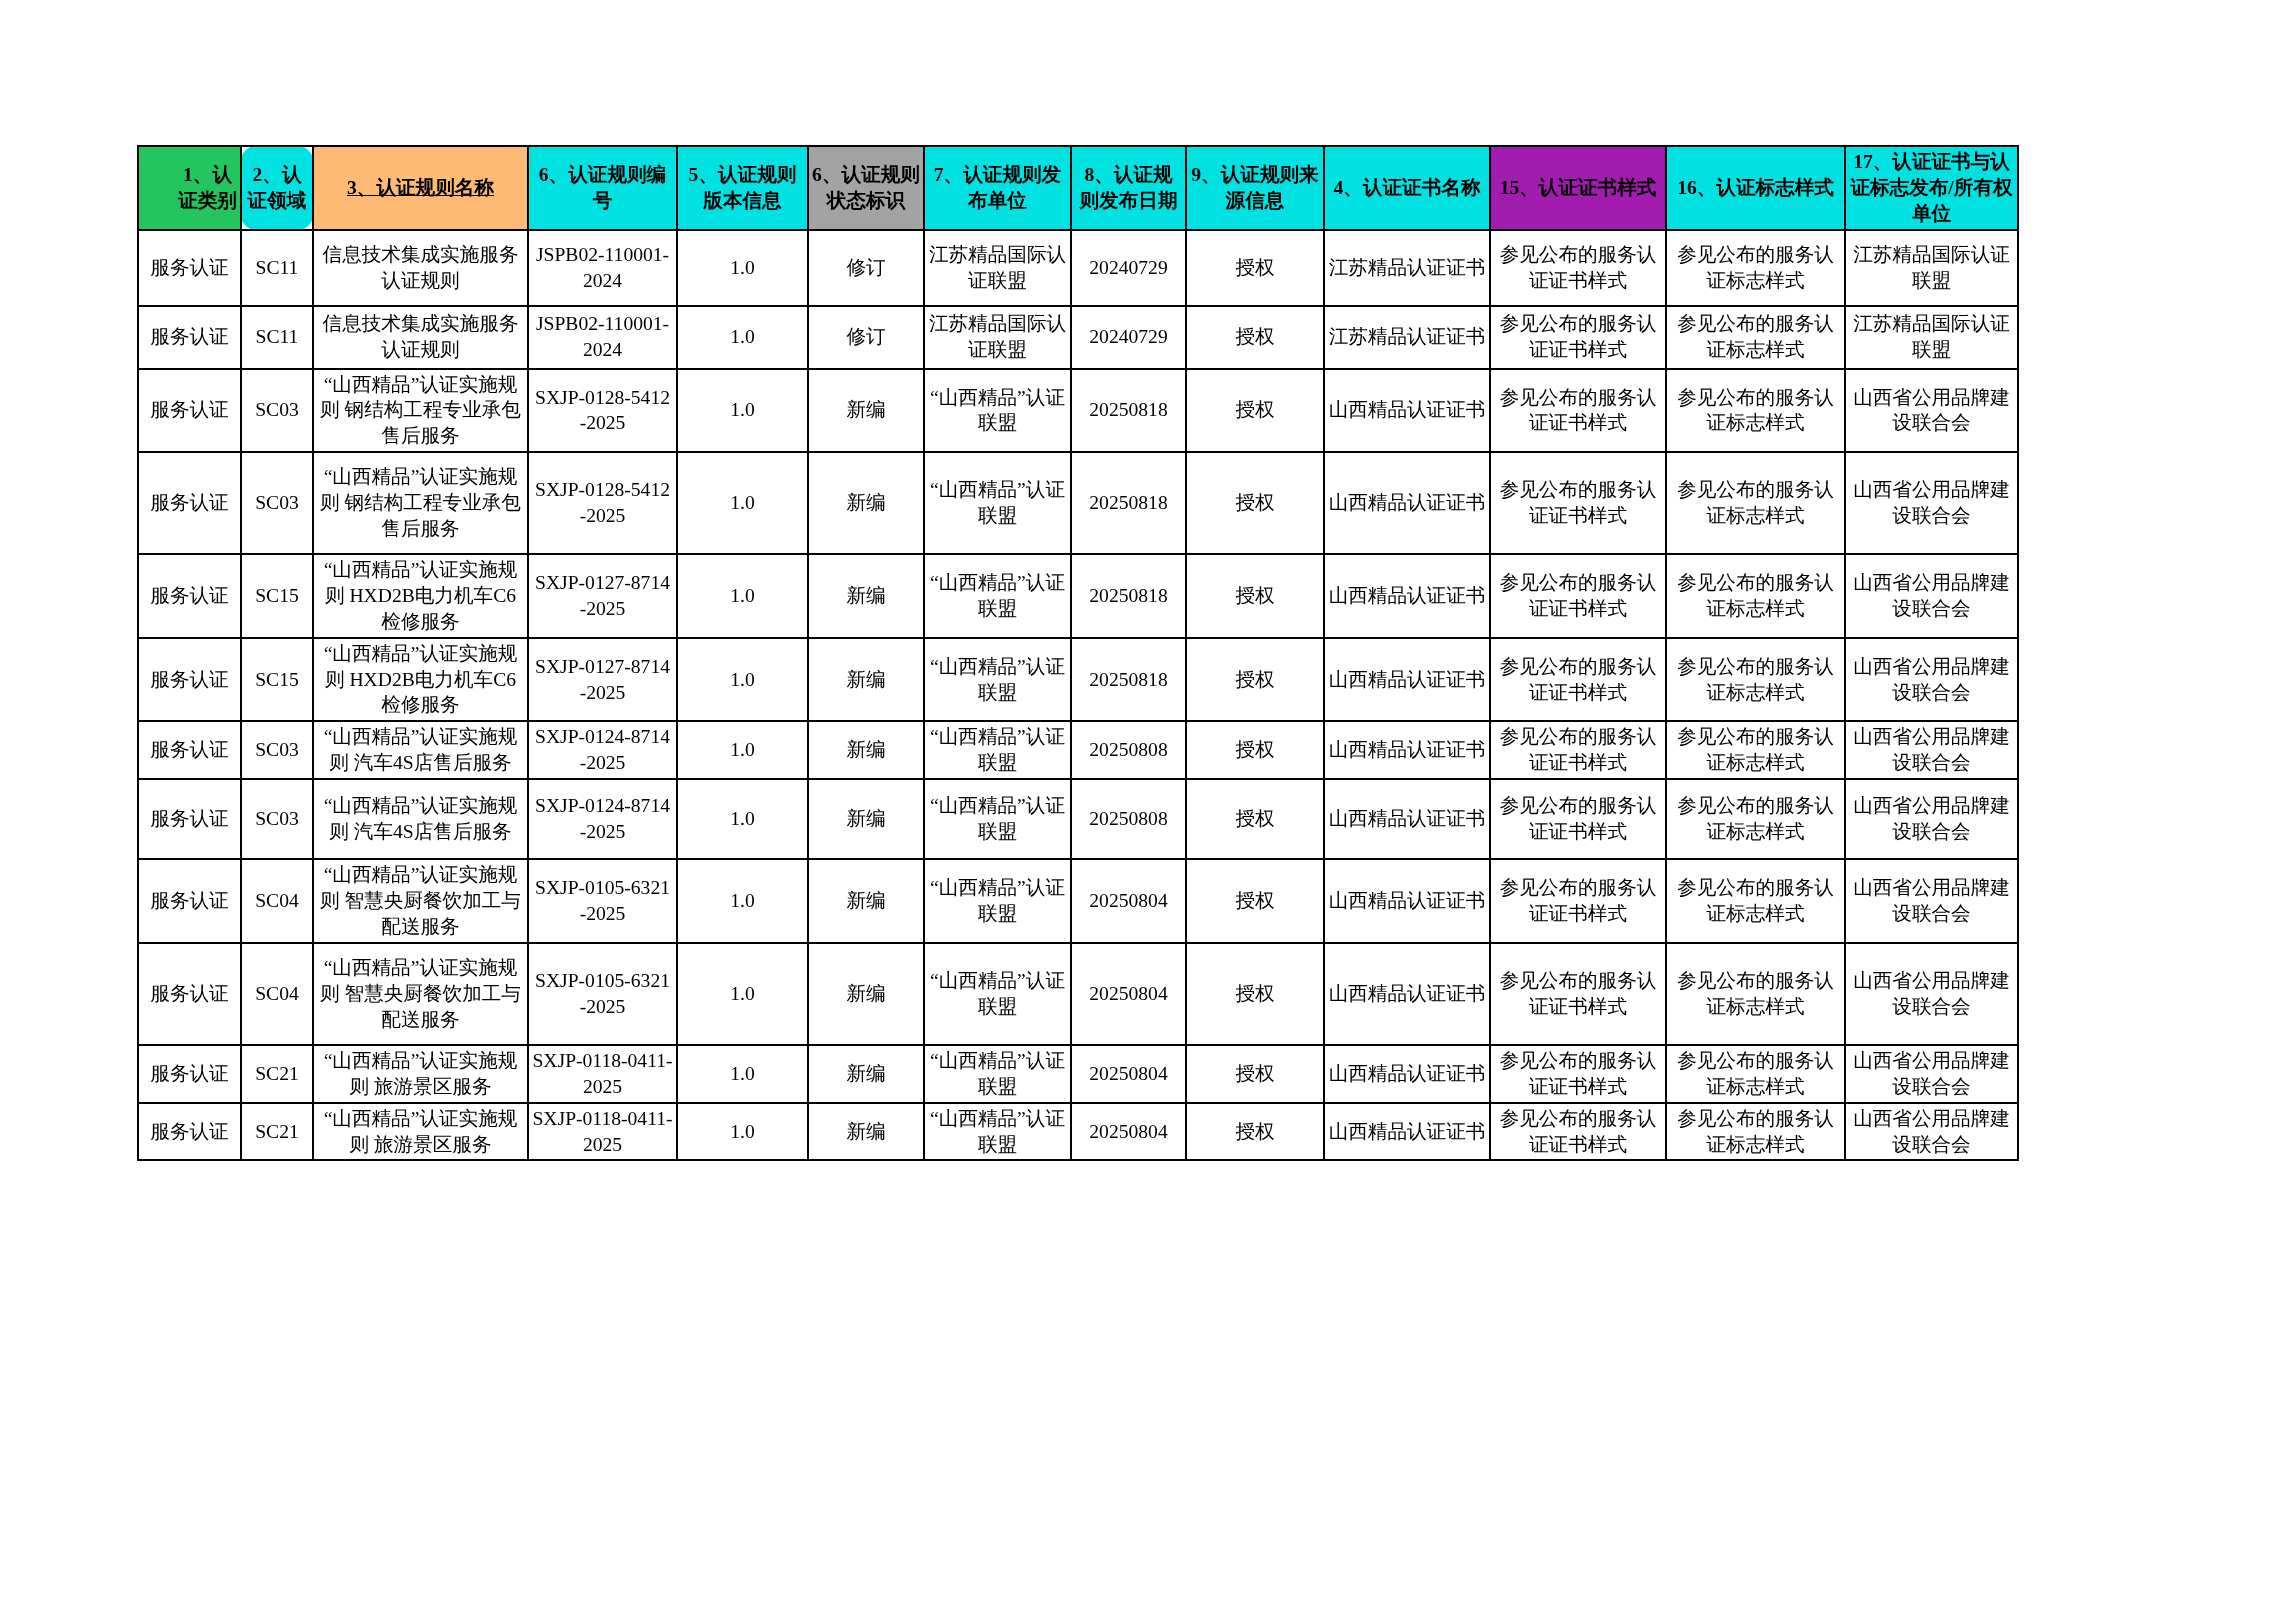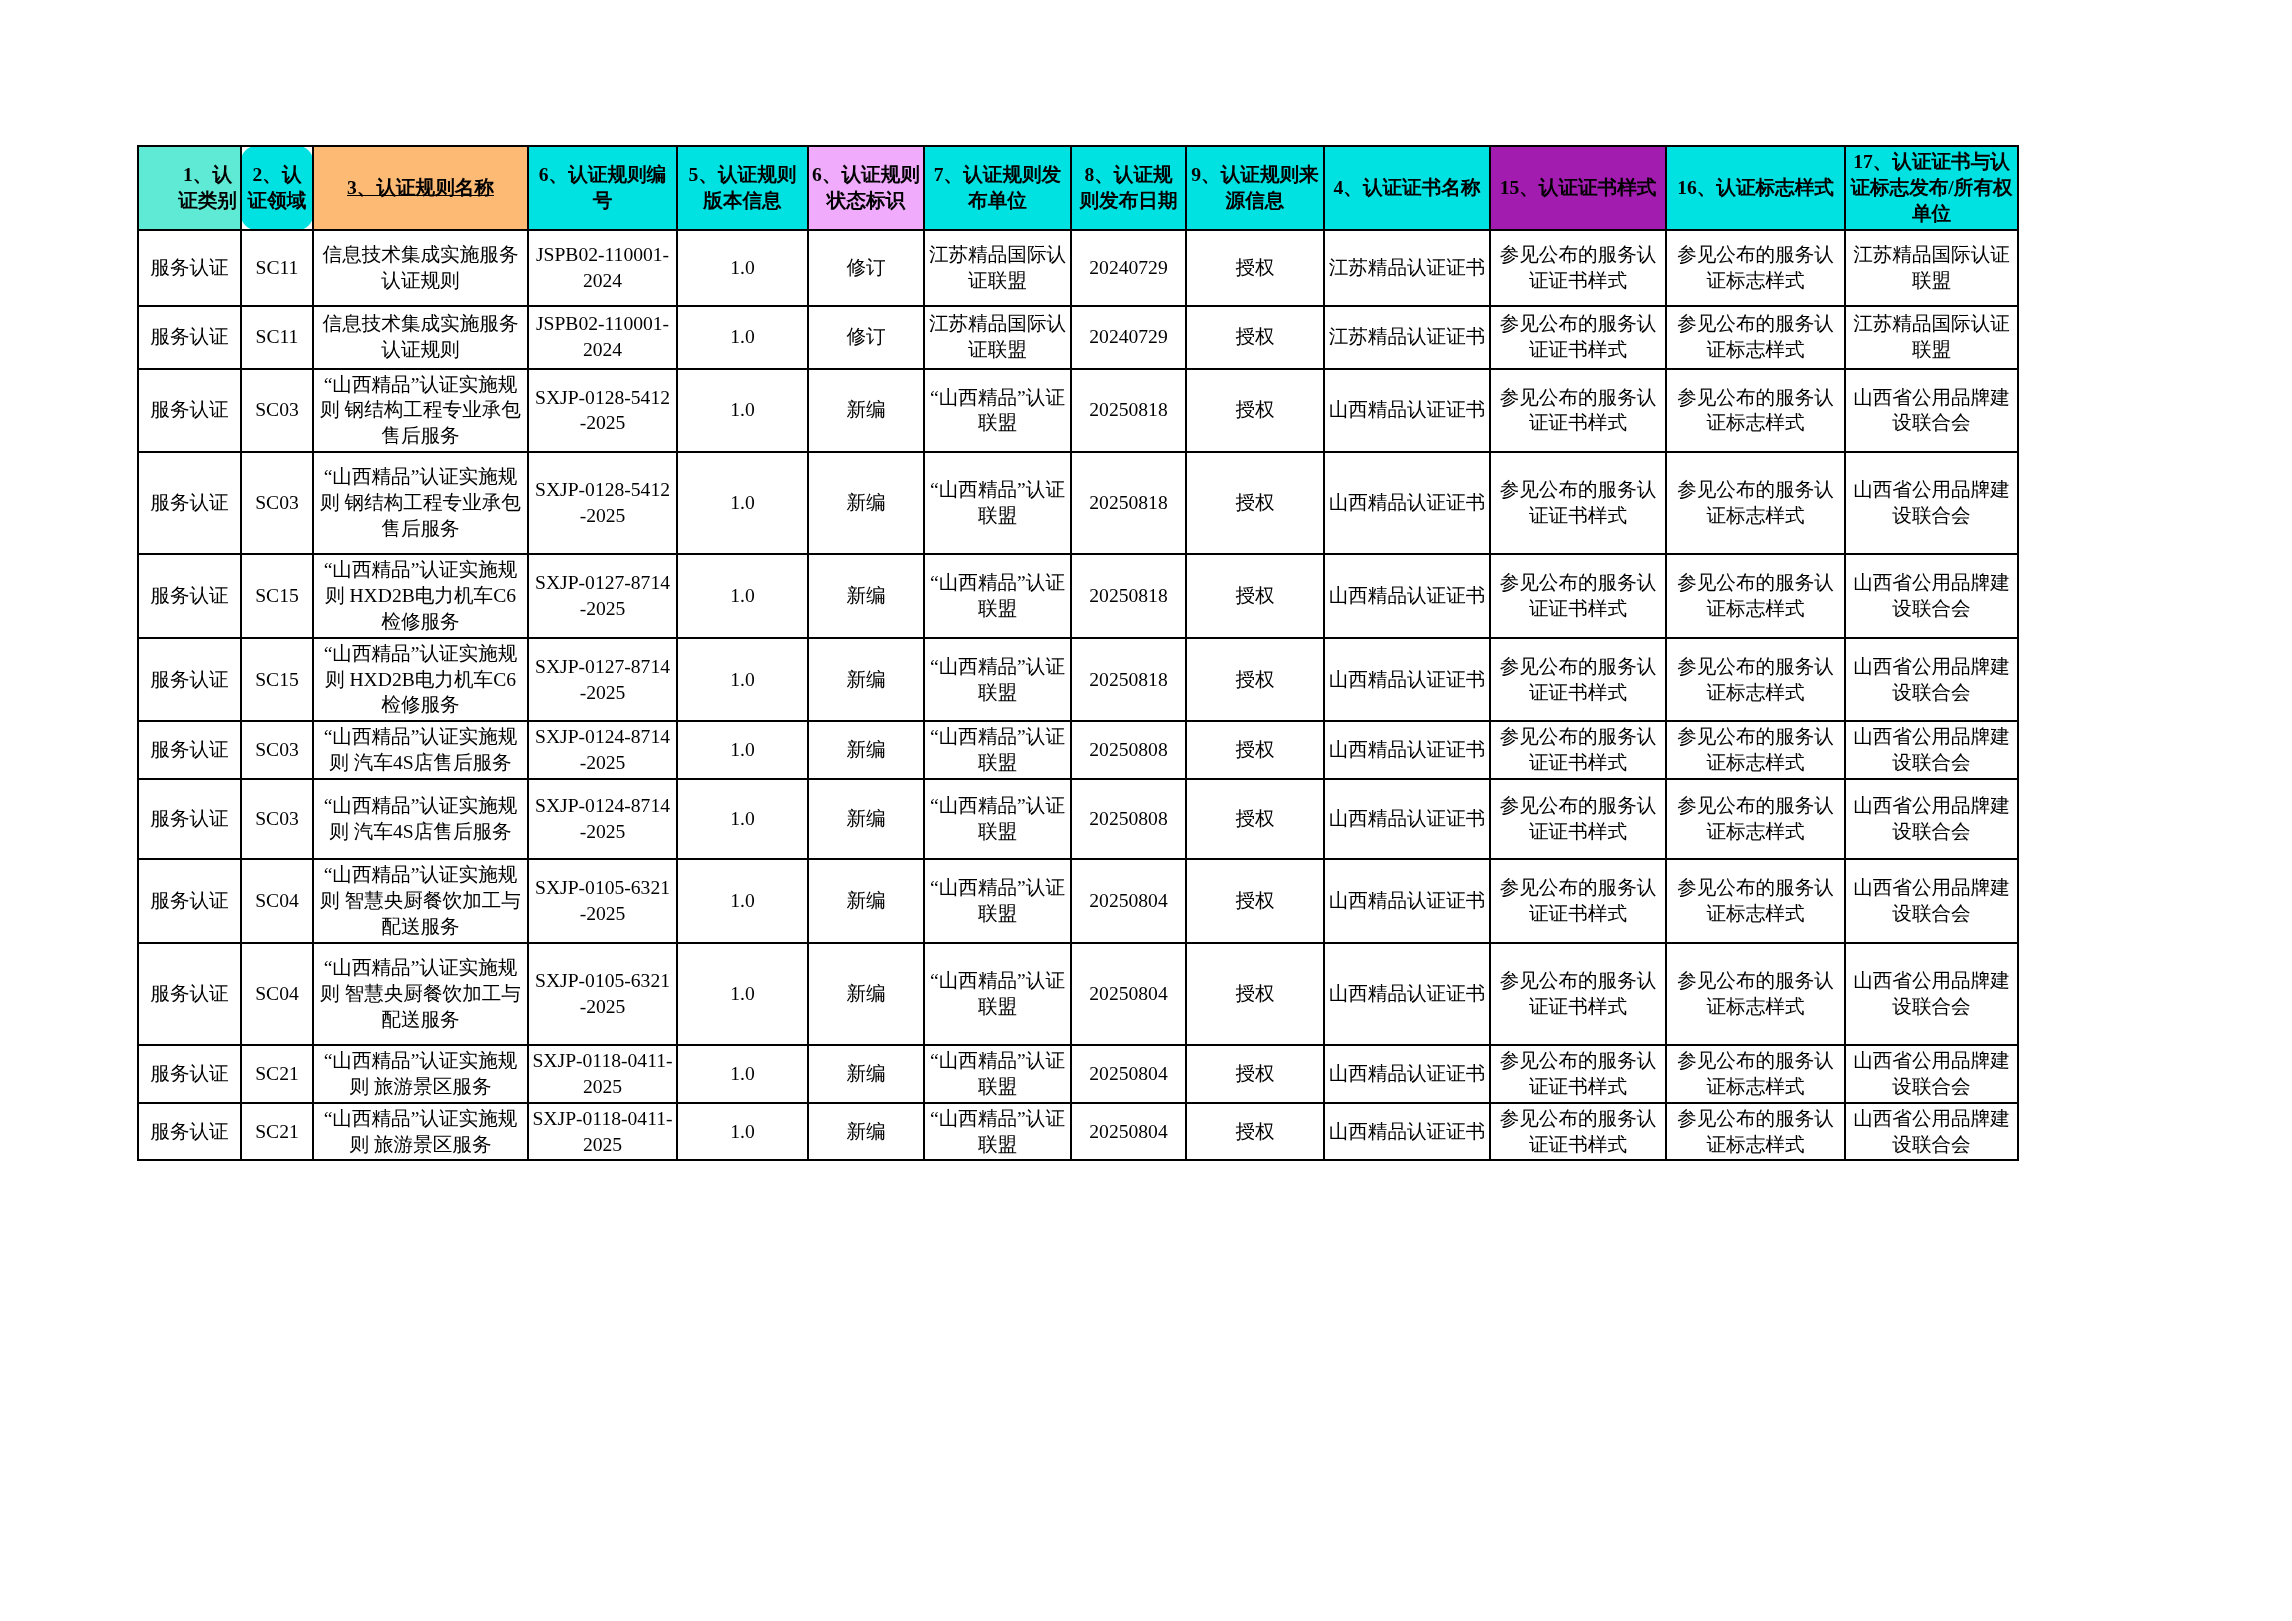--- a/index.html
+++ b/index.html
@@ -49,26 +49,26 @@
         <col style="width: 147px;">
         <col style="width: 115px;">
         <col style="width: 138px;">
         <col style="width: 166px;">
         <col style="width: 176px;">
         <col style="width: 179px;">
         <col style="width: 173px;">
       </colgroup>
     <thead>
       <tr style="height: 82px;">
-          <th style="background: #5eead4; padding-left: 39px;">1、认证类别</th>
+          <th style="background: #22c55e; padding-left: 39px;">1、认证类别</th>
           <th style="background: rgb(0, 226, 226); border-radius: 15px;">2、认证领域</th>
           <th style="background: #fdba74; text-decoration: underline;">3、认证规则名称</th>
           <th style="background: rgb(0, 226, 226);">6、认证规则编号</th>
           <th style="background: rgb(0, 226, 226);">5、认证规则版本信息</th>
-          <th style="background: #f0abfc;">6、认证规则状态标识</th>
+          <th style="background: #a3a3a3;">6、认证规则状态标识</th>
           <th style="background: rgb(0, 226, 226); text-align: center;">7、认证规则发布单位</th>
           <th style="background: rgb(0, 226, 226);">8、认证规则发布日期</th>
           <th style="background: rgb(0, 226, 226);">9、认证规则来源信息</th>
           <th style="background: rgb(0, 226, 226);">4、认证证书名称</th>
           <th style="background: #a21caf;">15、认证证书样式</th>
           <th style="background: rgb(0, 226, 226); margin-left: 22px;">16、认证标志样式</th>
           <th style="background: rgb(0, 226, 226);">17、认证证书与认证标志发布/所有权单位</th>
         </tr>
     </thead>
     <tbody>

